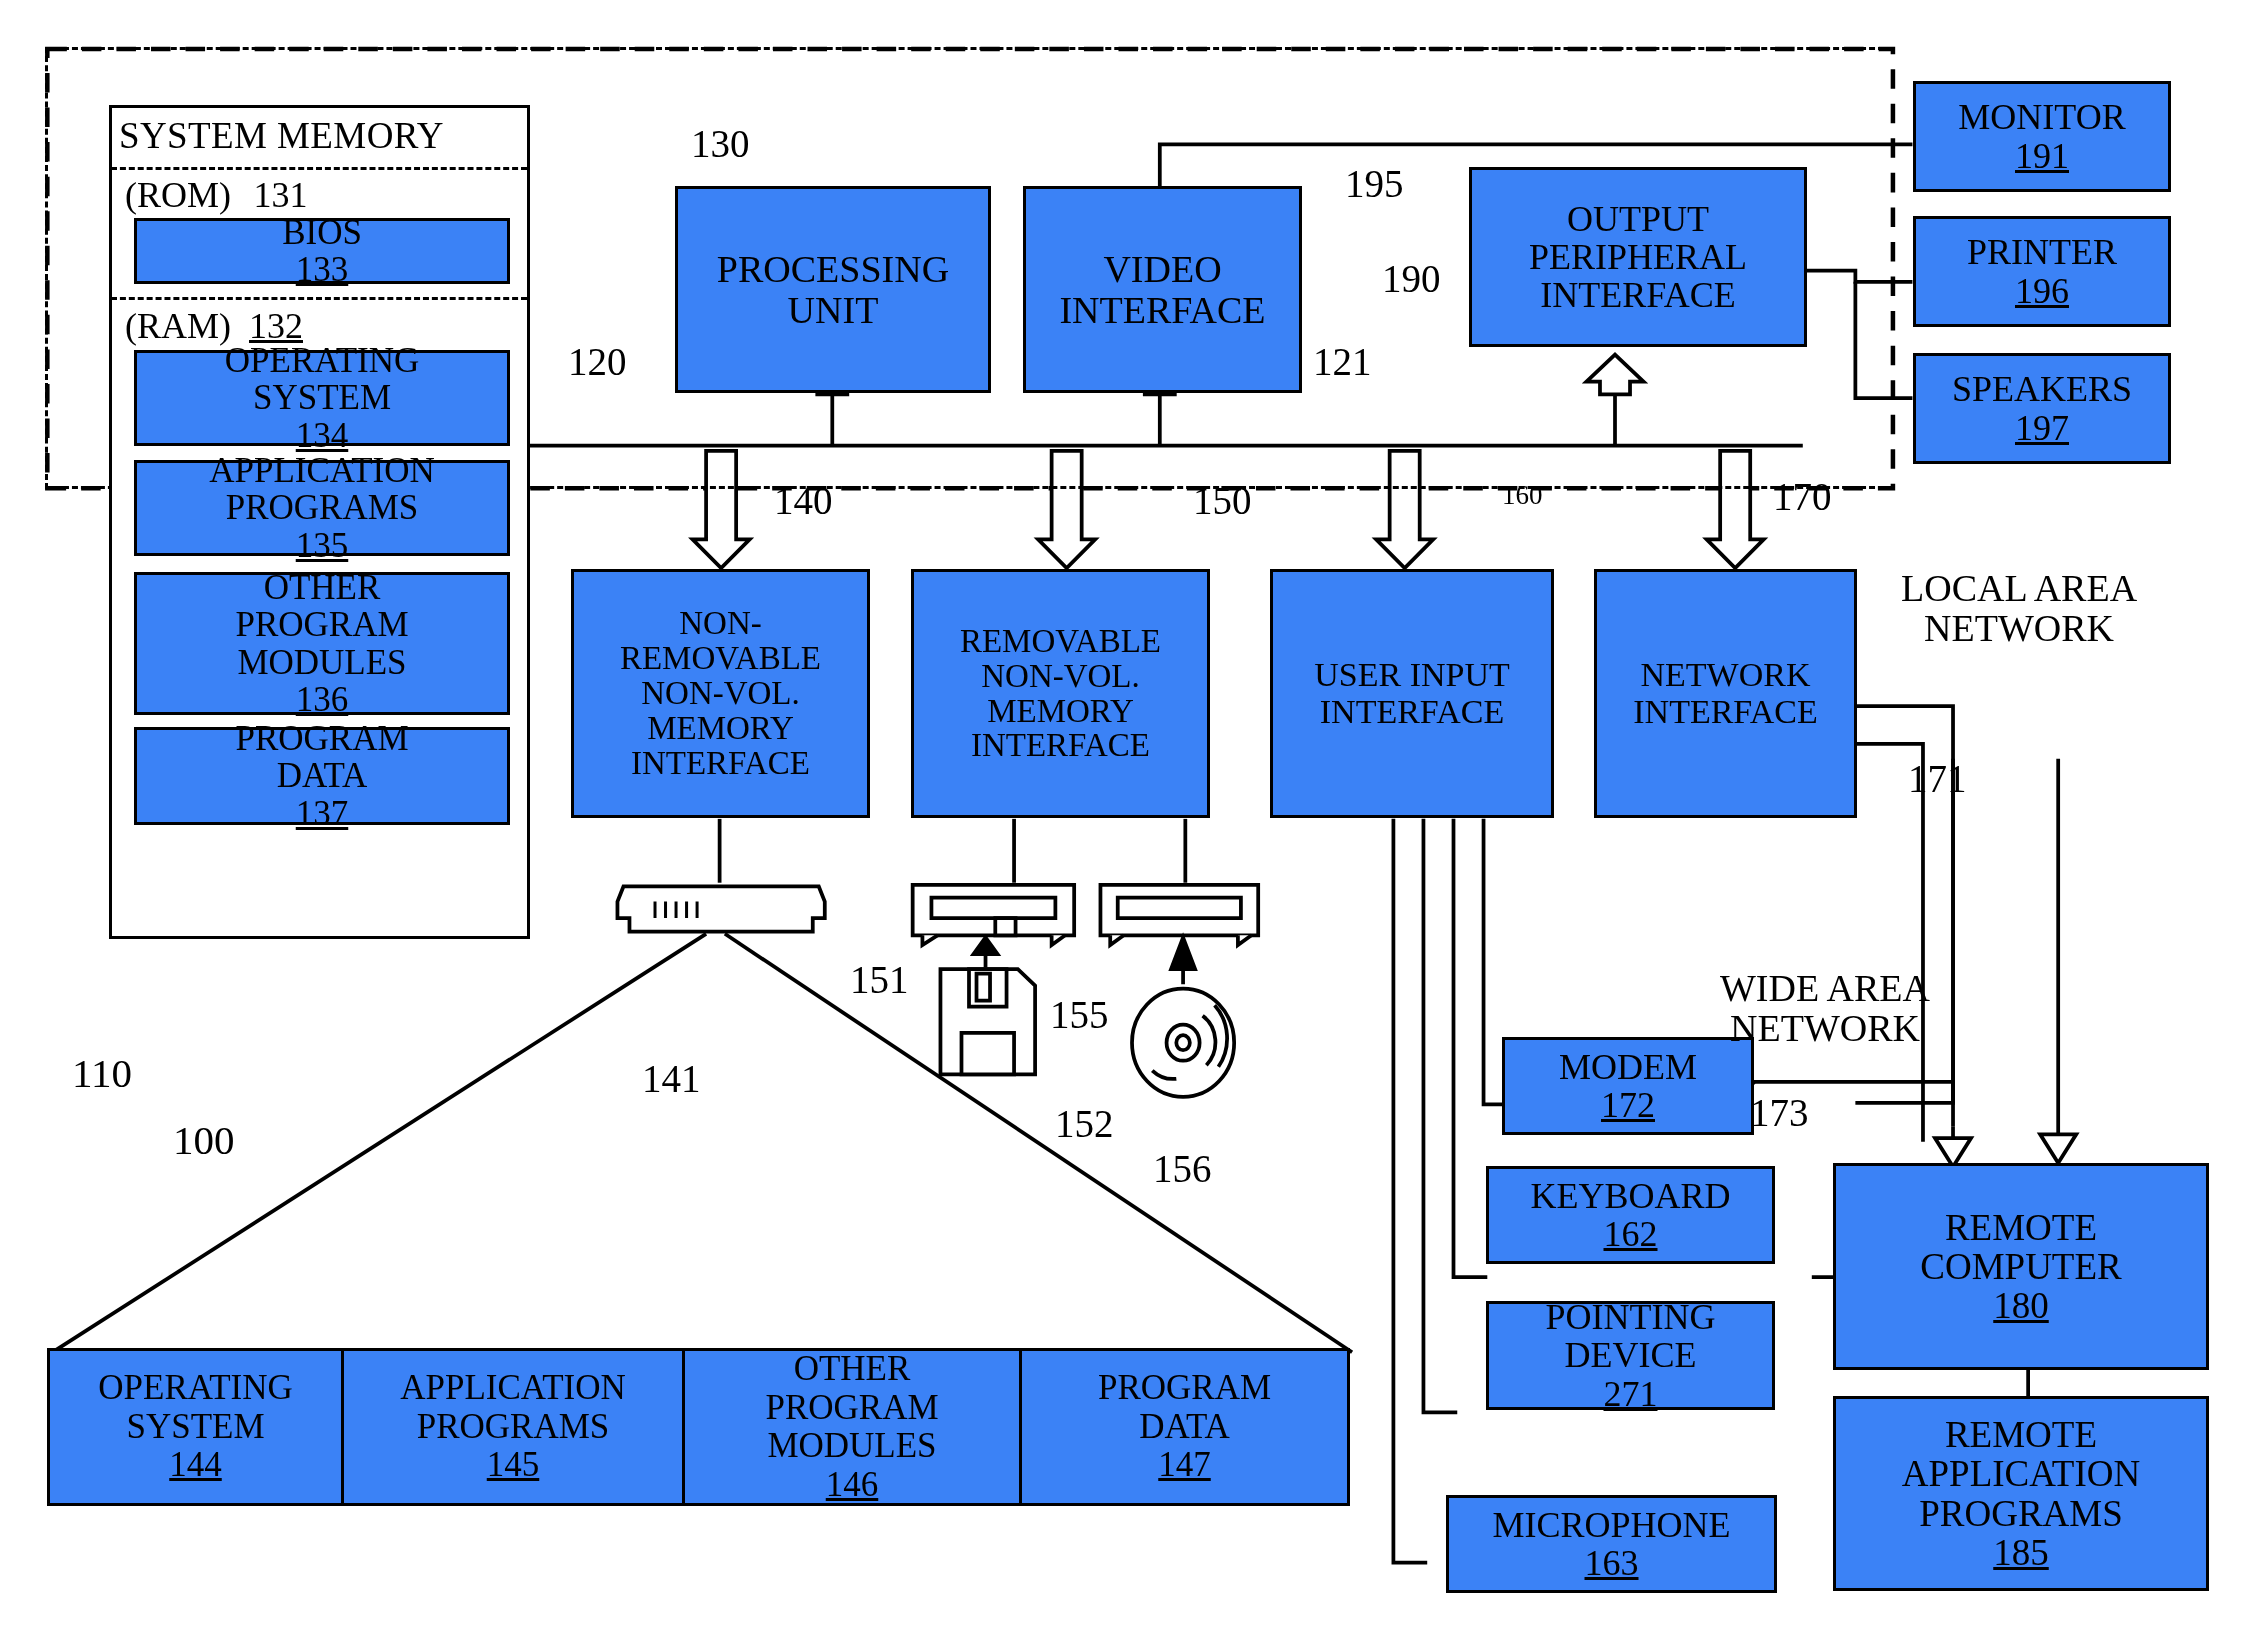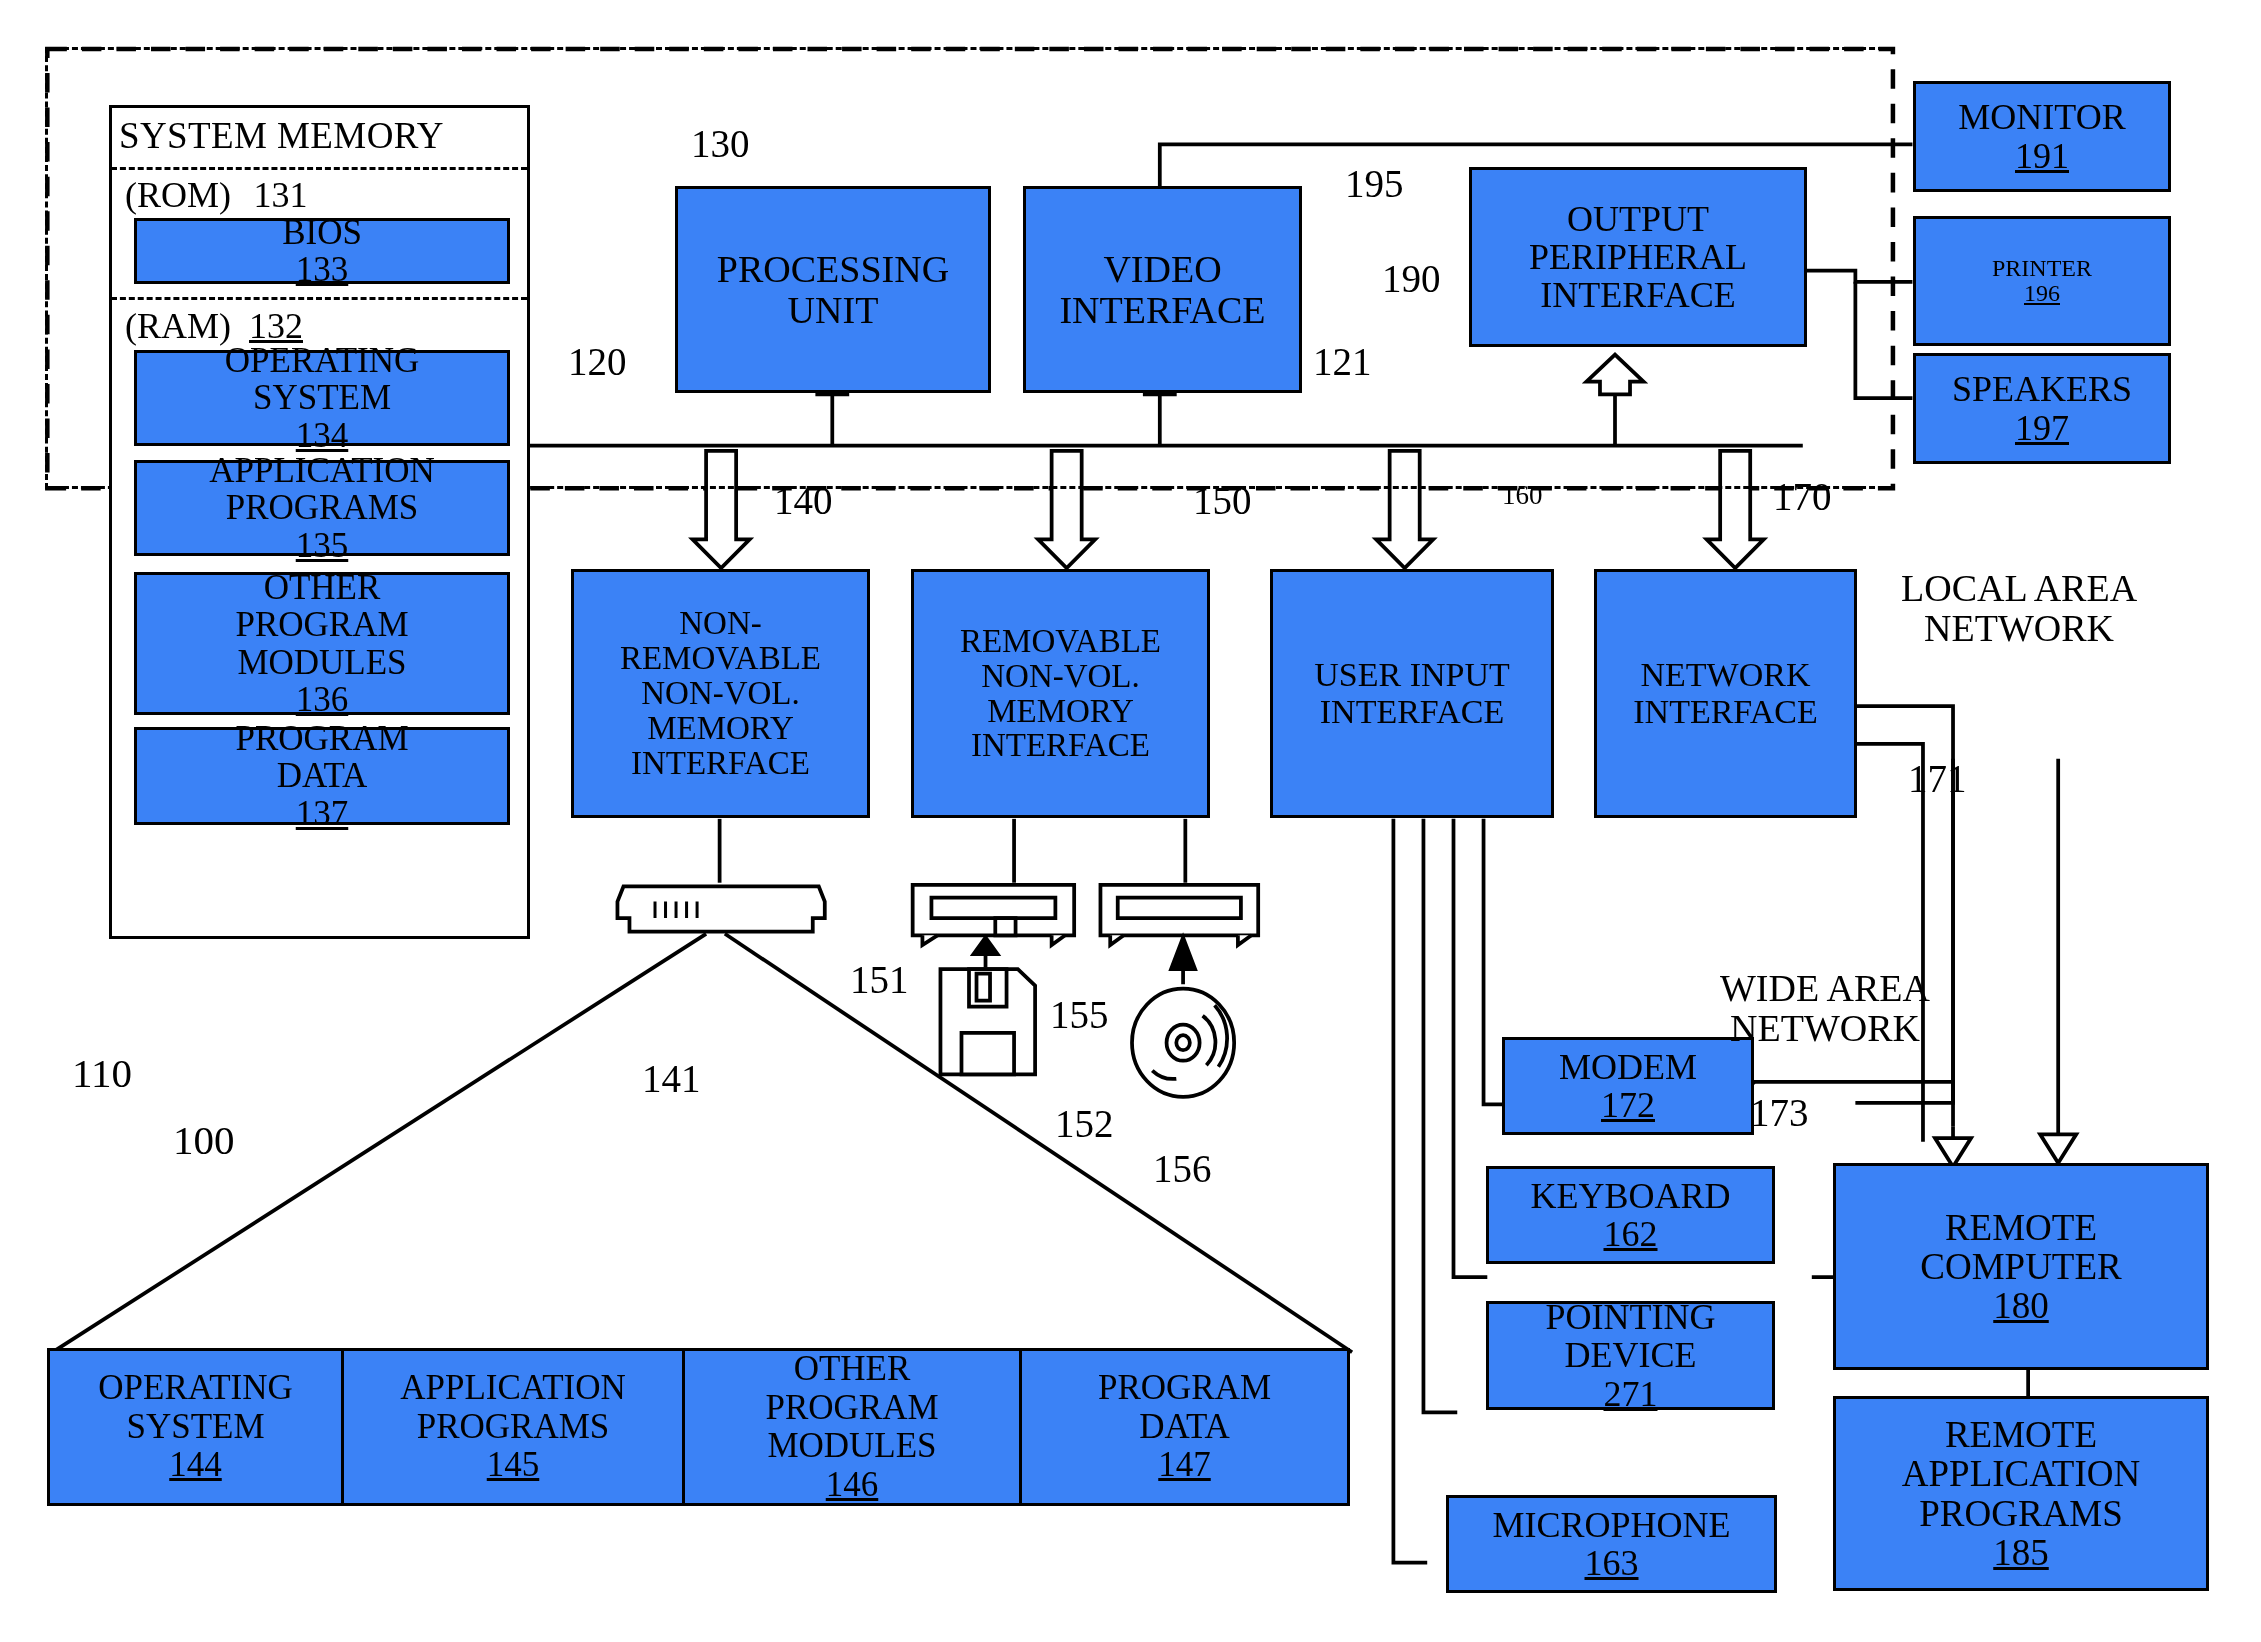--- a/index.html
+++ b/index.html
@@ -246,21 +246,21 @@
     <span>OUTPUT</span>
     <span>PERIPHERAL</span>
     <span>INTERFACE</span>
   </div>
   <div class="lbl" style="left:1345px;top:164px;font-size:39px;">195</div>
 
   <div class="box" style="left:1913px;top:81px;width:258px;height:111px;font-size:36px;">
     <span>MONITOR</span>
     <span class="ref">191</span>
   </div>
-  <div class="box" style="left:1913px;top:216px;width:258px;height:130px;font-size:24px;">
+  <div class="box" style="left:1913px;top:216px;width:258px;height:111px;font-size:36px;">
     <span>PRINTER</span>
     <span class="ref">196</span>
   </div>
   <div class="box" style="left:1913px;top:353px;width:258px;height:111px;font-size:36px;">
     <span>SPEAKERS</span>
     <span class="ref">197</span>
   </div>
 
   <div class="box" style="left:571px;top:569px;width:299px;height:249px;font-size:33px;">
     <span>NON-</span>

